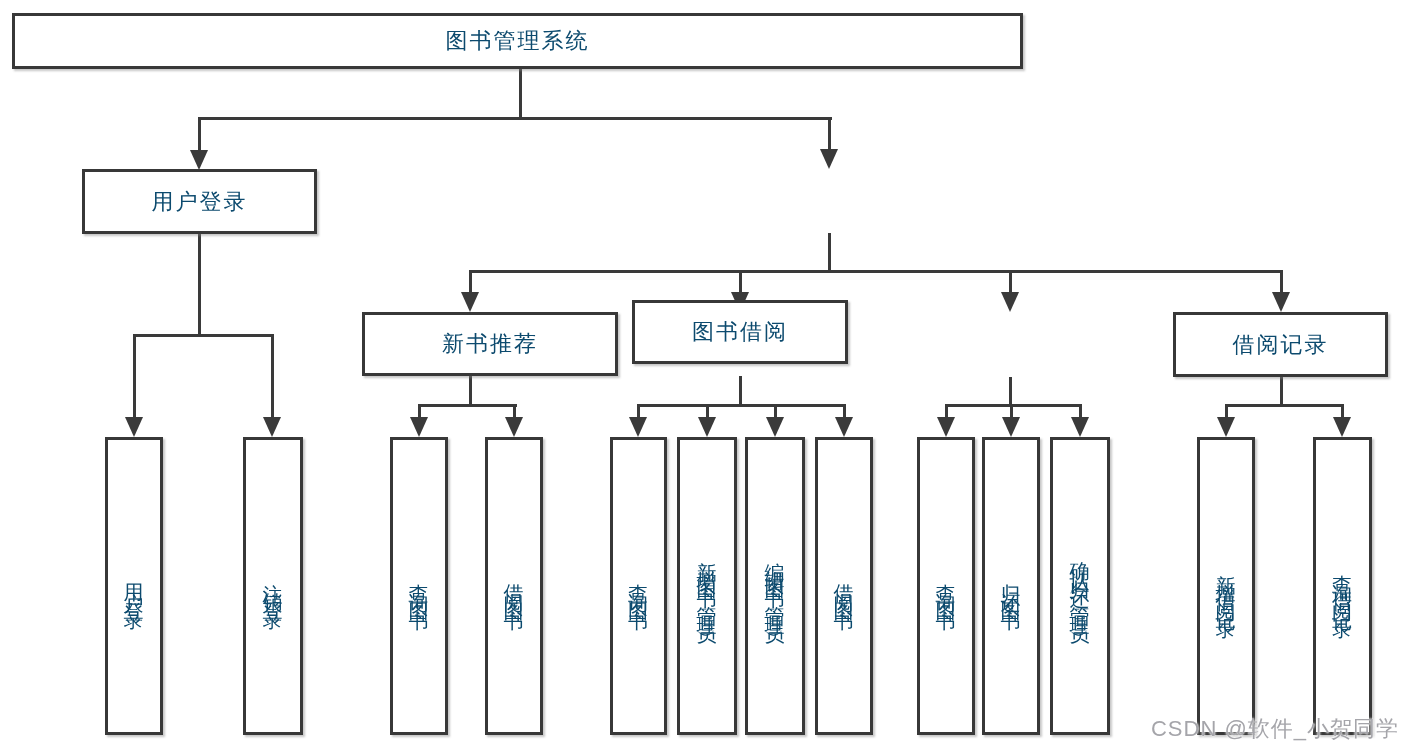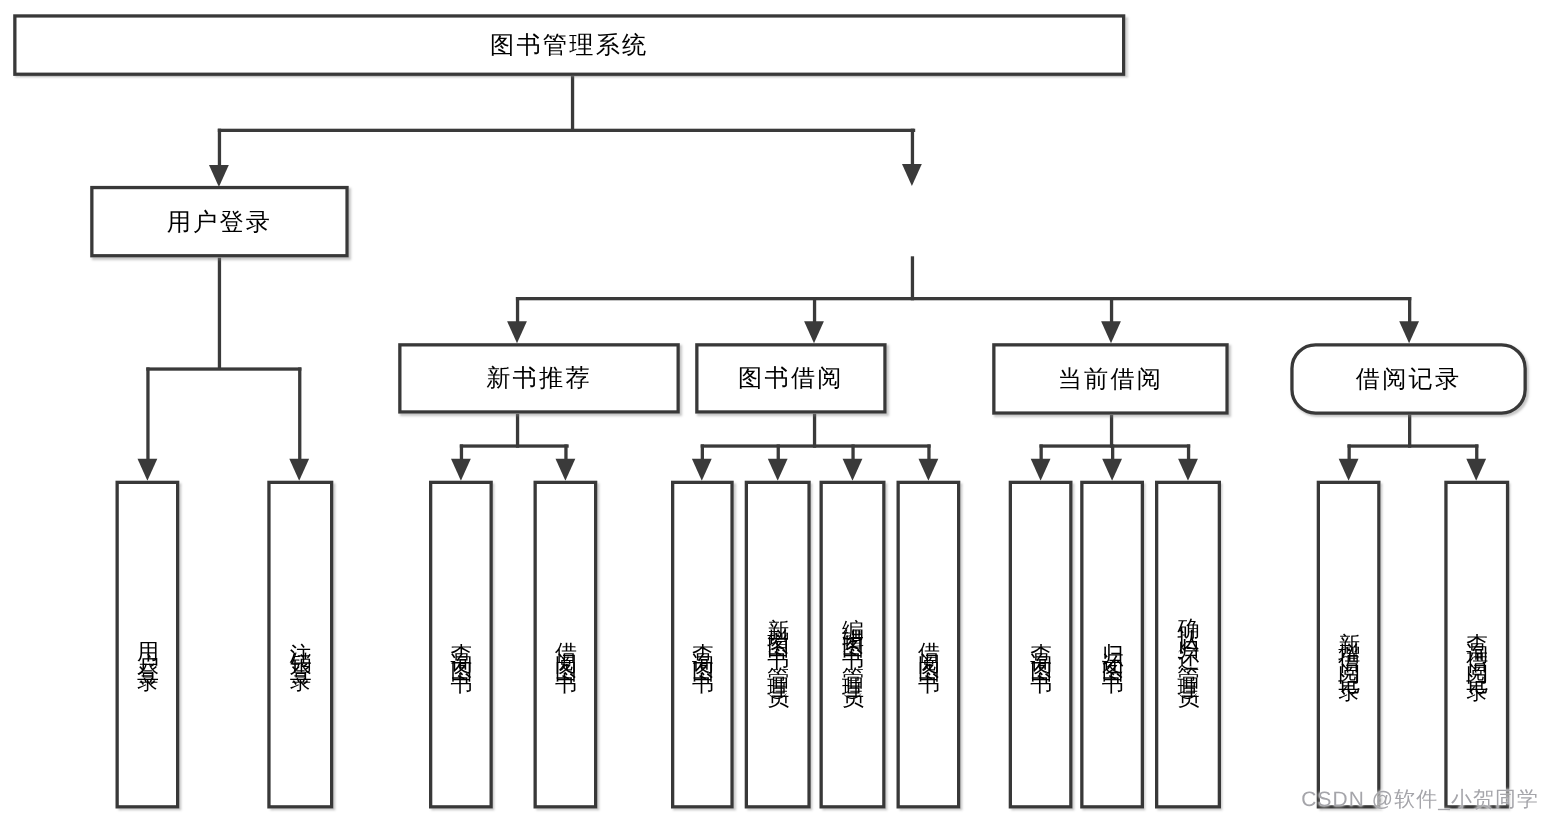--- a/index.html
+++ b/index.html
@@ -11,21 +11,21 @@
     overflow:hidden;
   }
   .box {
     position:absolute;
     box-sizing:border-box;
     border:3px solid #383838;
     background:#ffffff;
     display:flex;
     align-items:center;
     justify-content:center;
-    color:#000000;
+    color:#0c4a6e;
     font-size:22px;
     letter-spacing:2px;
     box-shadow:2px 2px 2px rgba(130,130,130,0.45);
     z-index:2;
     white-space:nowrap;
   }
   .leaf {
     writing-mode:vertical-rl;
     text-orientation:mixed;
     font-size:20px;
@@ -42,21 +42,21 @@
     width:0; height:0;
     border-left:9px solid transparent;
     border-right:9px solid transparent;
     border-top:20px solid #3a3a3a;
     z-index:1;
   }
   #watermark {
     position:absolute;
     right:6px;
     top:714px;
-    font-size:19px;
+    font-size:22px;
     color:#a5a5aa;
     letter-spacing:1px;
     text-shadow:0 0 2px #ffffff, 0 0 3px #ffffff;
     z-index:5;
     white-space:nowrap;
   }
 </style>
 </head>
 <body>
 
@@ -115,23 +115,22 @@
       <div class="carrow" style="left: 1071px; top: 417px;"></div>
       <div class="carrow" style="left: 1217px; top: 417px;"></div>
       <div class="carrow" style="left: 1333px; top: 417px;"></div>
     </div>
 
   <div class="box" style="left:12px; top:13px; width:1011px; height:56px;">图书管理系统</div>
 
   <div class="box" style="left:82px; top:169px; width:235px; height:65px;">用户登录</div>
 
   <div class="box" style="left:362px; top:312px; width:256px; height:64px;">新书推荐</div>
-  <div class="box" style="left:632px; top:312px; width:174px; height:64px;">图书借阅</div>
-  <div class="box" style="left:902px; top:312px; width:215px; height:65px;">当前借阅</div>
-  <div class="box" style="left:1173px; top:312px; width:215px; height:65px;border-radius:23px;">借阅记录</div>
+  <div class="box" style="left:632px; top:300px; width:216px; height:64px;">图书借阅</div>
+  <div class="box" style="left:1173px; top:312px; width:215px; height:65px;">借阅记录</div>
 
   <div class="box leaf" style="left:105px; top:437px; width:58px; height:298px;">用户登录</div>
   <div class="box leaf" style="left:243px; top:437px; width:60px; height:298px;">注销登录</div>
 
   <div class="box leaf" style="left:390px; top:437px; width:58px; height:298px;">查询图书</div>
   <div class="box leaf" style="left:485px; top:437px; width:58px; height:298px;">借阅图书</div>
 
   <div class="box leaf" style="left:610px; top:437px; width:57px; height:298px;">查询图书</div>
   <div class="box leaf" style="left:677px; top:437px; width:60px; height:298px;">新增图书（管理员）</div>
   <div class="box leaf" style="left:745px; top:437px; width:60px; height:298px;">编辑图书（管理员）</div>

